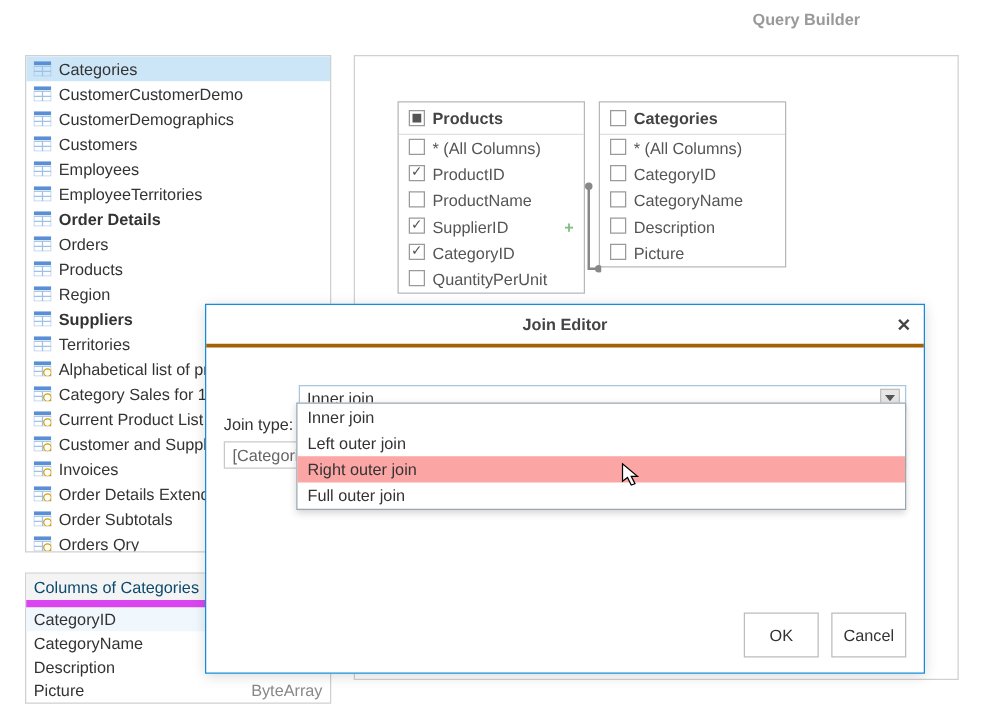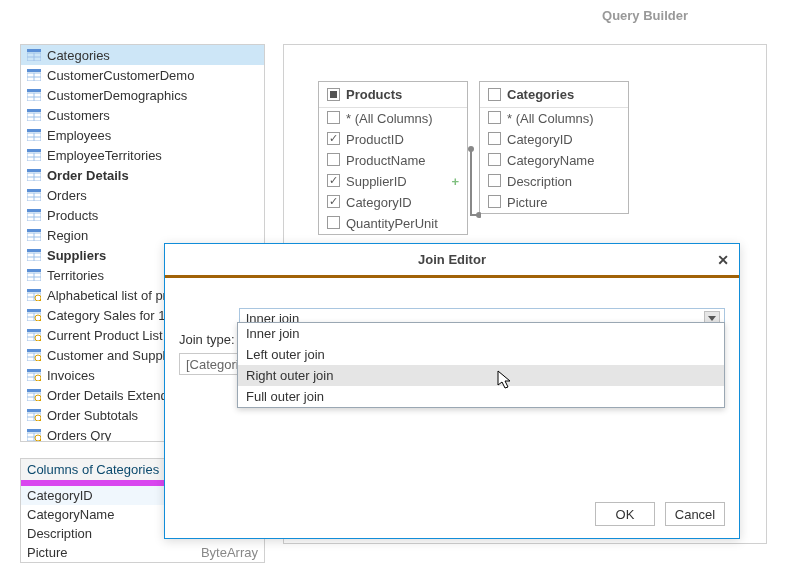--- a/index.html
+++ b/index.html
@@ -201,31 +201,31 @@
     width: 488px;
     background: #fff;
     border: 1px solid #9aa7b3;
     box-shadow: 0 2px 6px rgba(0,0,0,0.18);
   }
   .dd-item {
     padding: 3px 8px;
     color: #333;
     cursor: default;
   }
-  .dd-item.hover { background: #e5e5e5; }
+  .dd-item.hover { background: #fca5a5; }
   .je-buttons {
     position: absolute;
     bottom: 12px;
     right: 14px;
     display: flex;
     gap: 10px;
   }
   .btn {
     min-width: 60px;
-    height: 24px;
+    height: 36px;
     border: 1px solid #bcbcbc;
     background: #fff;
     display: flex;
     align-items: center;
     justify-content: center;
     cursor: pointer;
     color: #333;
   }
   .cursor {
     position: absolute;

